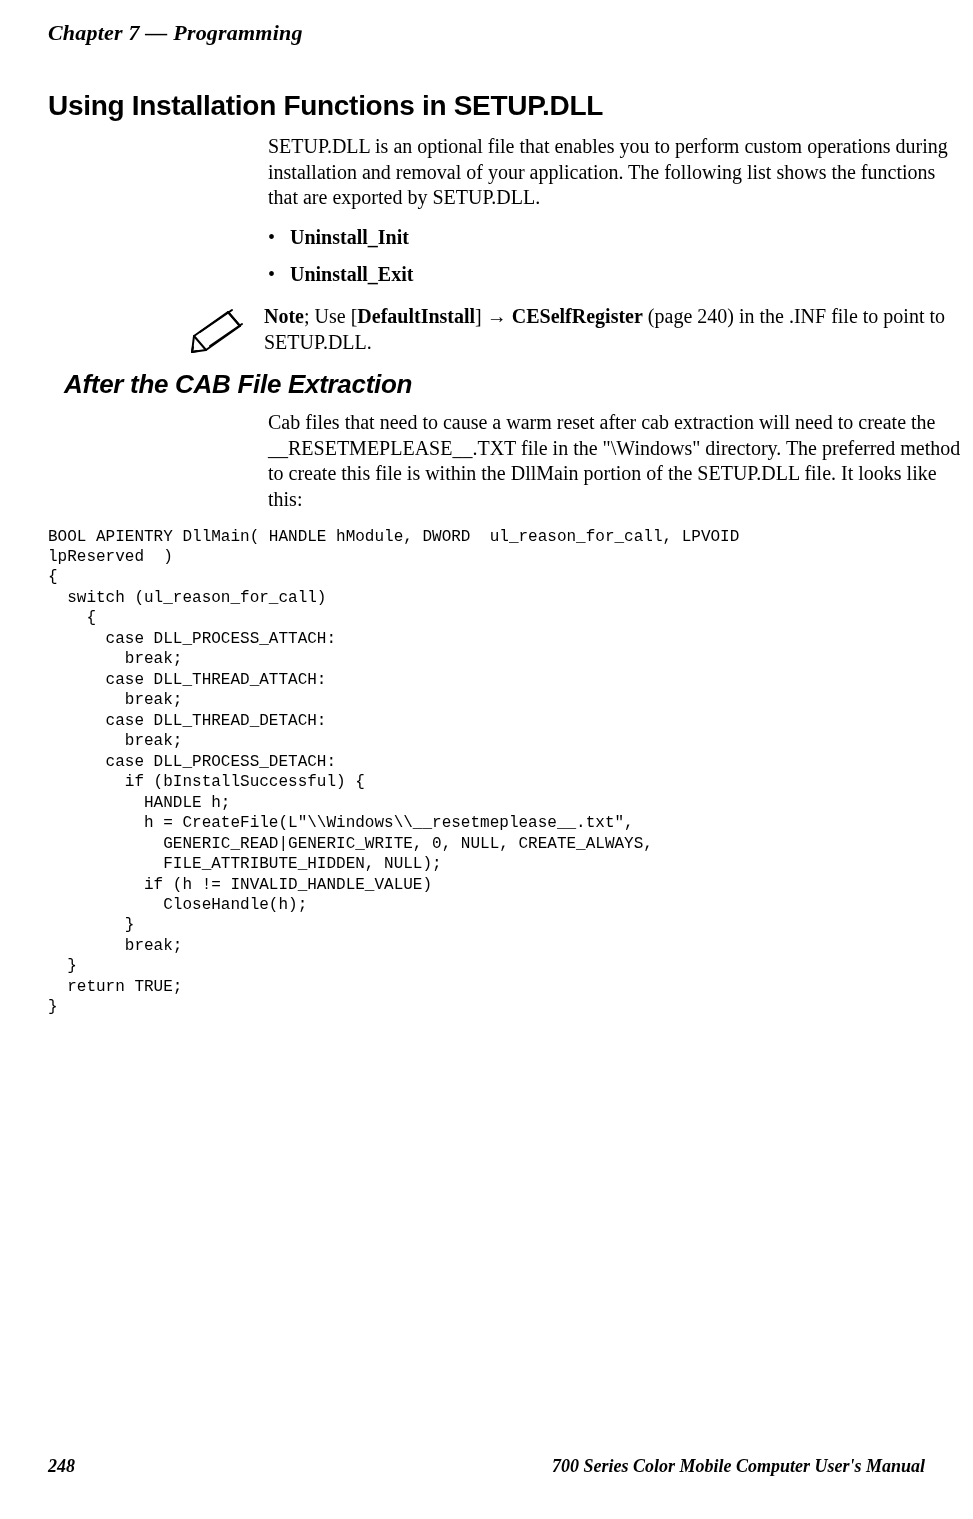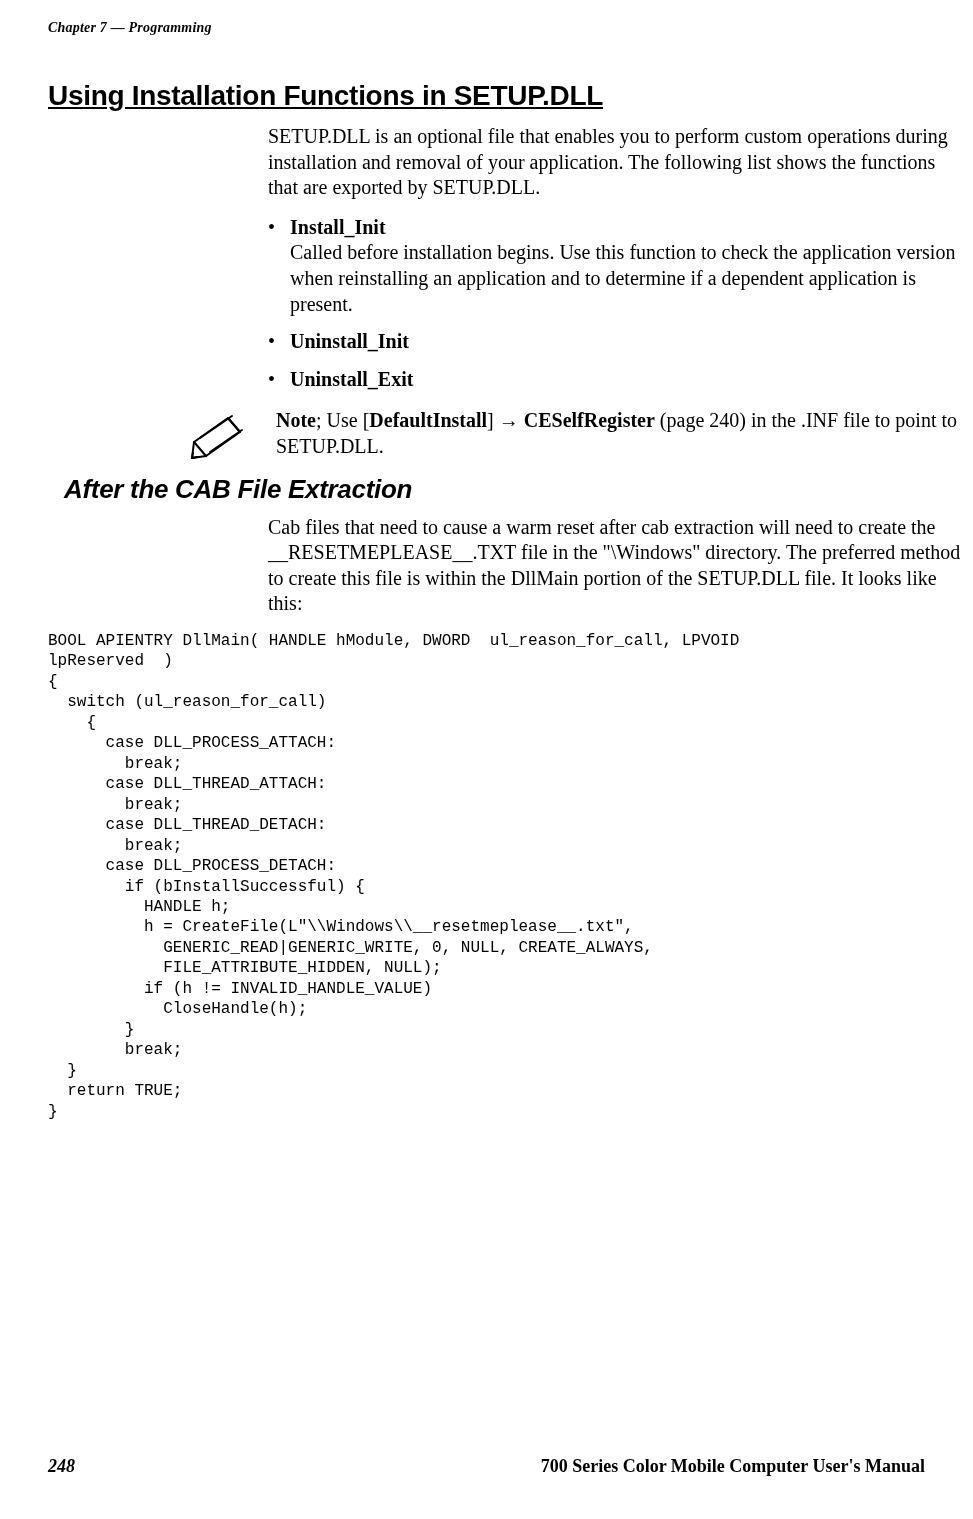--- a/index.html
+++ b/index.html
@@ -18,31 +18,30 @@
     padding: 20px 48px 0 48px;
     box-sizing: border-box;
     width: 100%;
     height: 100%;
     position: relative;
   }
   .running-header {
     font-family: Georgia, 'Times New Roman', serif;
     font-style: italic;
     font-weight: bold;
-    font-size: 14px;
+    font-size: 22px;
     letter-spacing: 0.2px;
     margin-bottom: 44px;
   }
   .h1 {
     font-family: 'Arial Narrow', Arial, sans-serif;
     font-weight: 700;
     font-size: 28px;
     letter-spacing: -0.3px;
     margin: 0 0 12px 0;
-    text-decoration: underline;
   }
   .h2 {
     font-family: 'Arial Narrow', Arial, sans-serif;
     font-weight: 700;
     font-size: 26px;
     letter-spacing: -0.3px;
     margin: 14px 0 10px 16px;
     font-style: italic;
   }
   .body-col {
@@ -70,22 +69,22 @@
     content: "•";
     position: absolute;
     left: 0;
     top: 0;
     font-size: 20px;
     line-height: 1.28;
   }
   .bold { font-weight: 700; }
   .note-row {
     display: flex;
-    align-items: flex-end;
-    gap: 30px;
+    align-items: center;
+    gap: 18px;
     margin: 16px 0 4px 140px;
     width: 780px;
   }
   .note-icon {
     flex: 0 0 58px;
     height: 48px;
   }
   .note-text {
     font-size: 20px;
     line-height: 1.28;
@@ -110,43 +109,40 @@
     align-items: baseline;
   }
   .page-num {
     font-family: Georgia, 'Times New Roman', serif;
     font-style: italic;
     font-weight: bold;
     font-size: 18px;
   }
   .footer-title {
     font-family: Georgia, 'Times New Roman', serif;
+    font-style: italic;
     font-weight: bold;
     font-size: 18px;
   }
 </style>
 </head>
 <body>
 
 <div class="page">
 
   <div class="running-header">
     <span>Chapter 7</span><span> —  </span><span>Programming</span>
   </div>
 
   <h1 class="h1">Using Installation Functions in SETUP.DLL</h1>
 
   <div class="body-col">
     <p class="para">SETUP.DLL is an optional file that enables you to perform custom operations during installation and removal of your application. The following list shows the functions that are exported by SETUP.DLL.</p>
 
     <ul class="bullets">
-      <li>
-        <span class="bold">Install_Init</span><br>
-        <span>Called before installation begins. Use this function to check the application version when reinstalling an application and to determine if a dependent application is present.</span>
-      </li>
       <li>
         <span class="bold">Uninstall_Init</span><br>
       </li>
       <li>
         <span class="bold">Uninstall_Exit</span><br>
       </li>
     </ul>
   </div>
 
   <div class="note-row">

